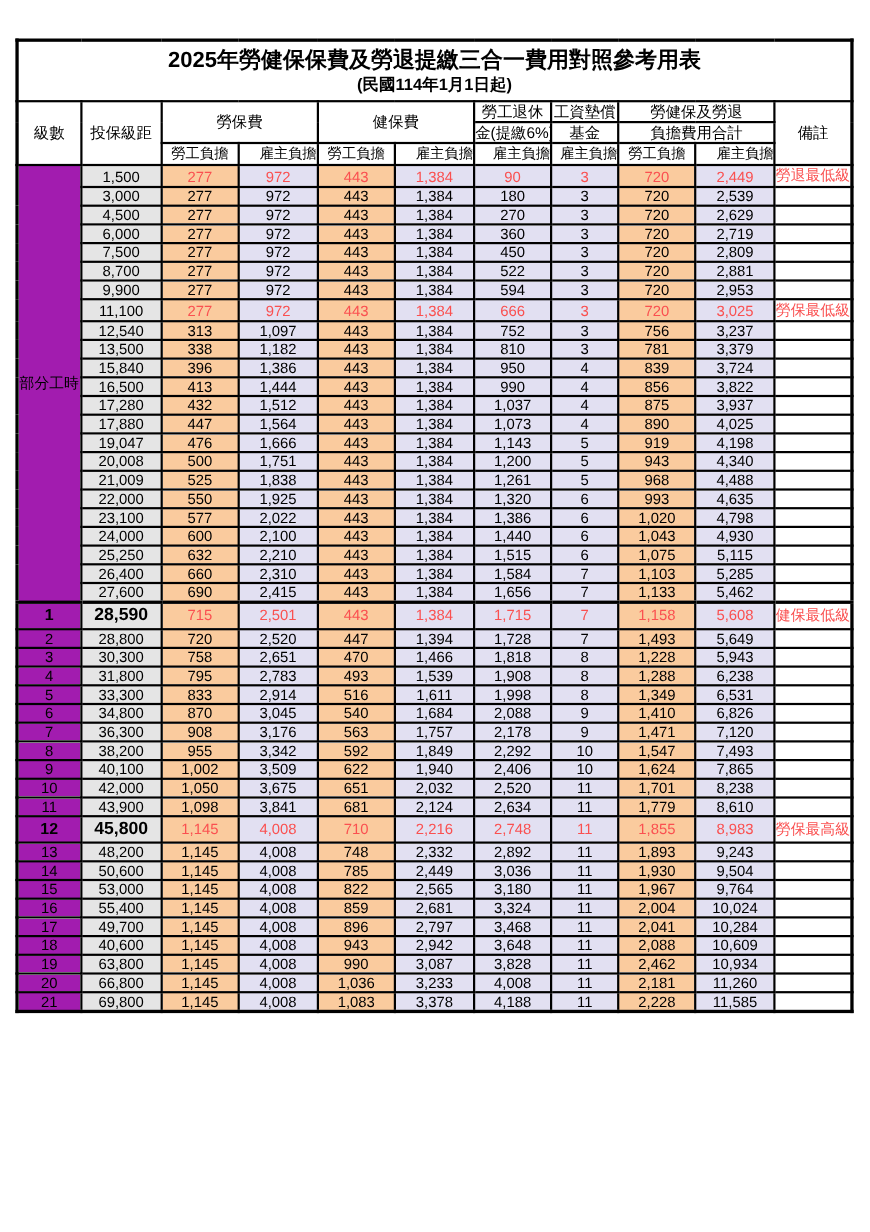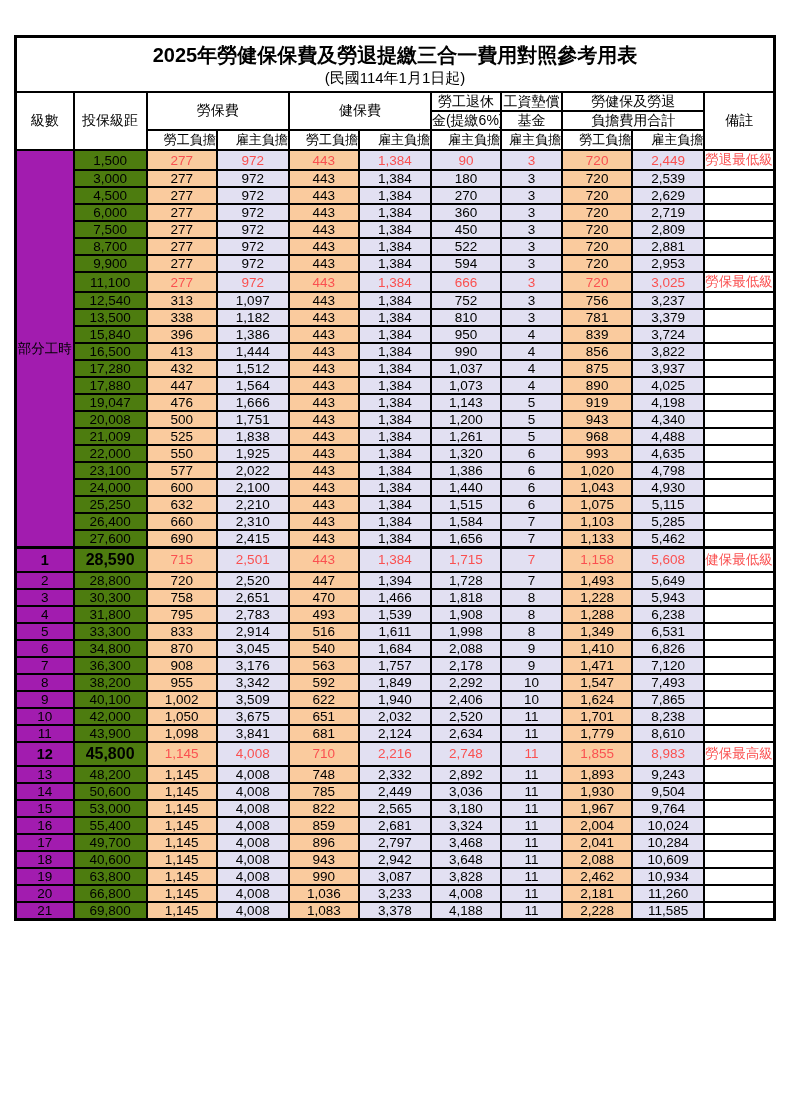--- a/index.html
+++ b/index.html
@@ -14,33 +14,33 @@
   }
   .fee th,.fee td{
     border:2px solid #000;
     text-align:center;vertical-align:middle;
     padding:0;overflow:hidden;white-space:nowrap;
     font-weight:normal;
   }
   
   tr.title-row th{height:53px;background:#fff;}
   .title-line1{font-size:20px;font-weight:bold;line-height:1.35;}
-  .title-line2{font-size:15px;font-weight:normal;line-height:1.2;}
+  .title-line2{font-size:15px;font-weight:bold;line-height:1.2;}
   
   tr.h th{font-size:14px;height:17px;background:#fff;line-height:1.1;}
   tr.h.sub th{font-size:13px;height:18px;}
   
   .fee tbody td{font-size:13.5px;}
   td.emp{background:var(--emp-bg,#FACB9E);}
   td.er{background:var(--er-bg,#E2E0F2);}
-  th.emp{background:var(--emp-bg,#FACB9E);text-align:right;}
+  th.emp{background:var(--emp-bg,#FACB9E);}
   th.er{background:var(--er-bg,#E2E0F2);text-align:right;}
   td.level-cell{background:#a21caf;font-size:13.5px;}
   td.part-time{font-size:13px;}
-  td.bracket{background:#4d7c0f;font-size:13.5px;}
+  td.bracket{background:#e5e5e5;font-size:13.5px;}
   td.remark{background:#fff;font-size:10.5px;color:var(--red,#FA5050);}
   tr.red-row td.val{color:var(--red,#FA5050);}
   tr.big-row{height:24px;}
   tr.big-row td.bracket{font-size:16px;font-weight:bold;}
   tr.big-row td.level-cell{font-size:14.5px;font-weight:bold;}
   tr.thick-top td{border-top:3px solid #000;}
 </style>
 </head>
 <body>
 

